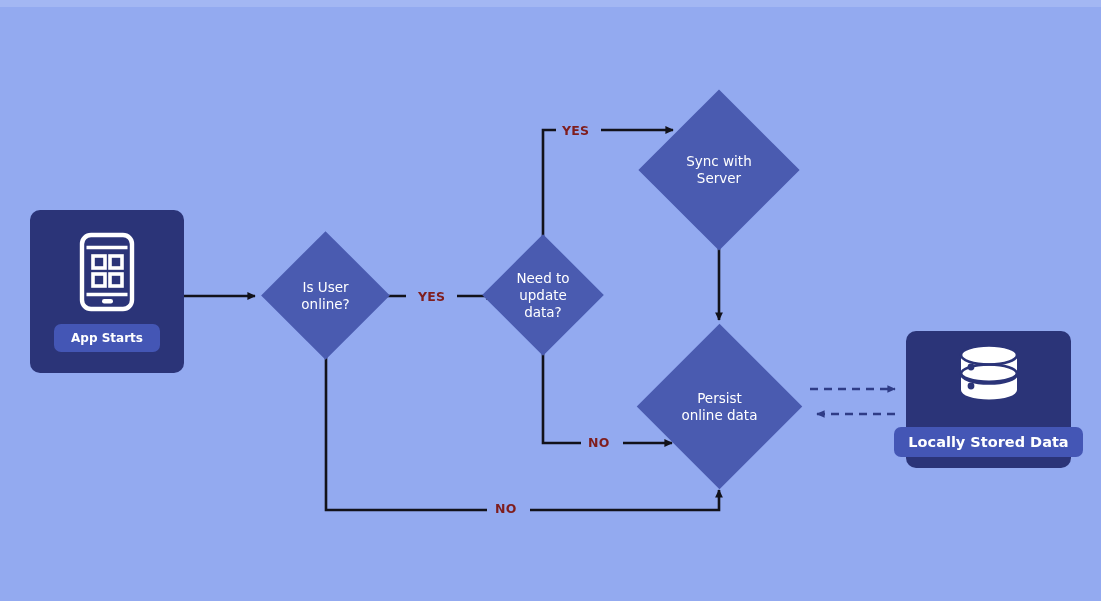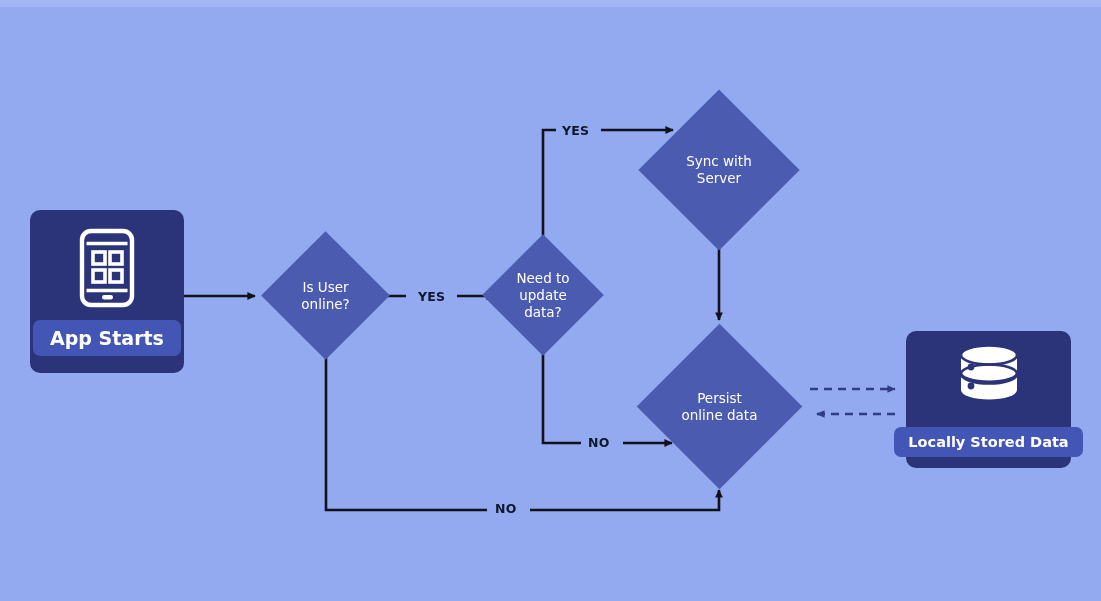--- a/index.html
+++ b/index.html
@@ -53,21 +53,21 @@
     color: #ffffff;
     font-weight: bold;
     text-align: center;
     white-space: nowrap;
   }
   #node-app-starts {
     left: 30px; top: 210px;
     width: 154px; height: 163px;
   }
   #node-app-starts .pill {
-    font-size: 19px;
+    font-size: 12px;
     padding: 7px 17px;
     margin-top: 12px;
   }
   #node-local-data {
     left: 906px; top: 331px;
     width: 165px; height: 137px;
   }
   #node-local-data .pill {
     font-size: 14.5px;
     padding: 7px 14px;
@@ -109,21 +109,21 @@
     left: 662px; top: 113px;
     width: 114px; height: 114px;
   }
   #node-persist {
     left: 661px; top: 348px;
     width: 117px; height: 117px;
   }
   
   .edge-label {
     position: absolute;
-    color: #0f172a;
+    color: #7f1d1d;
     font-weight: bold;
     font-size: 12.5px;
     letter-spacing: 0.2px;
     white-space: nowrap;
   }
   #label-yes-online { left: 418px; top: 289px; }
   #label-yes-update { left: 562px; top: 123px; }
   #label-no-update  { left: 588px; top: 435px; }
   #label-no-online  { left: 495px; top: 501px; }
 </style>

